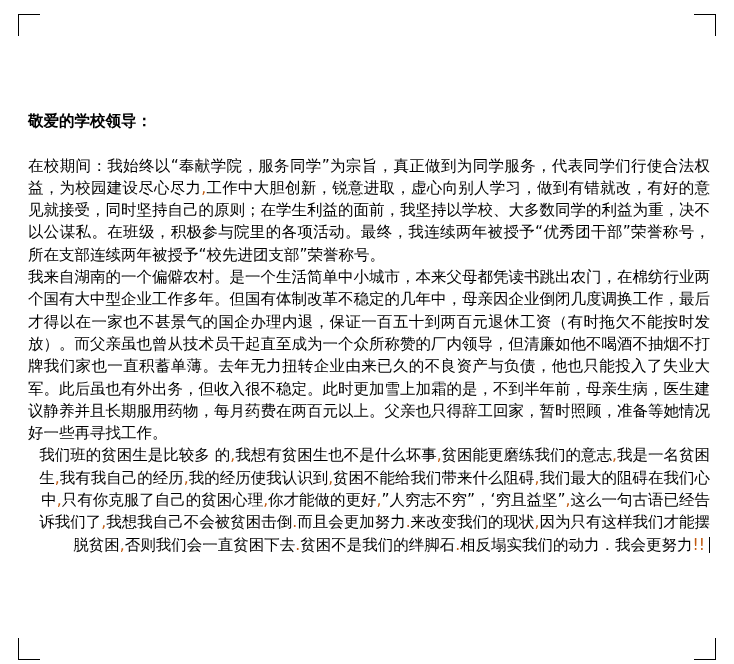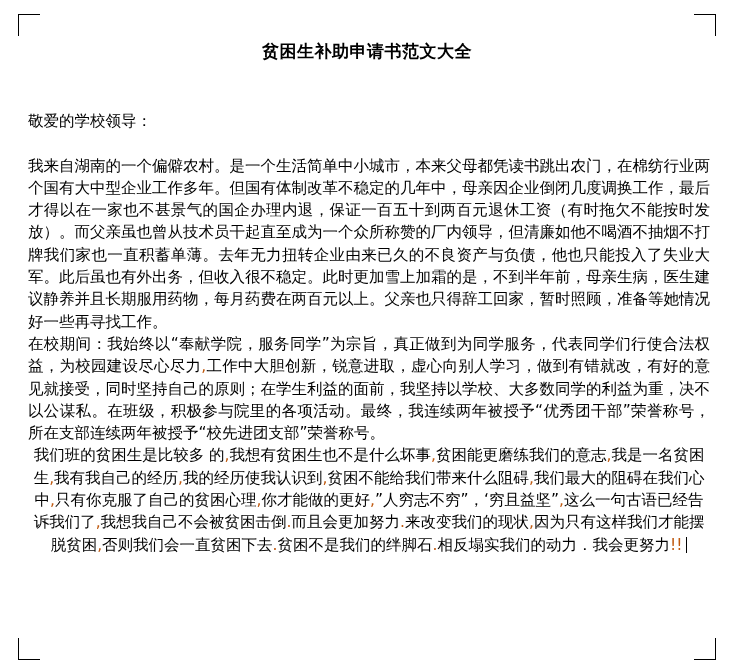--- a/index.html
+++ b/index.html
@@ -70,31 +70,32 @@
     top: 110px;
     width: 682px;
     font-size: 15.5px;
     line-height: 22.3px;
     text-align: justify;
     text-justify: inter-ideograph;
   }
 
   .salutation {
     margin: 0 0 0 0;
+    font-weight: bold;
   }
   .spacer-line {
     height: 22.3px;
   }
   p.para {
     margin: 0;
     text-align: justify;
     text-justify: inter-ideograph;
   }
   p.para.last {
-    text-align: center;
+    text-align: right;
   }
 
   
   .latin {
     font-family: "DejaVu Sans", "Liberation Sans", sans-serif;
     color: #1f2f6b;
     letter-spacing: 0.3px;
   }
   
   .alt-punct {
@@ -114,28 +115,27 @@
 </head>
 <body>
 
 <div class="page">
 
   <span class="crop tl"></span>
   <span class="crop tr"></span>
   <span class="crop bl"></span>
   <span class="crop br"></span>
 
-  <div class="doc-title">贫困生补助申请书范文大全</div>
 
   <div class="content">
 
     <p class="para salutation">敬爱的学校领导：</p>
 
     <div class="spacer-line"></div>
 
     <div id="paragraph-host">
+        <p class="para"><span>在校期间：我始终以“奉献学院，服务同学”为宗旨，真正做到为同学服务，代表同学们行使合法权益，为校园建设尽心尽力</span><span class="alt-punct">,</span><span>工作中大胆创新，锐意进取，虚心向别人学习，做到有错就改，有好的意见就接受，同时坚持自己的原则；在学生利益的面前，我坚持以学校、大多数同学的利益为重，决不以公谋私。在班级，积极参与院里的各项活动。最终，我连续两年被授予“优秀团干部”荣誉称号，所在支部连续两年被授予“校先进团支部”荣誉称号。</span></p>
         <p class="para"><span>我来自湖南的一个偏僻农村。是一个生活简单中小城市，本来父母都凭读书跳出农门，在棉纺行业两个国有大中型企业工作多年。但国有体制改革不稳定的几年中，母亲因企业倒闭几度调换工作，最后才得以在一家也不甚景气的国企办理内退，保证一百五十到两百元退休工资（有时拖欠不能按时发放）。而父亲虽也曾从技术员干起直至成为一个众所称赞的厂内领导，但清廉如他不喝酒不抽烟不打牌我们家也一直积蓄单薄。去年无力扭转企业由来已久的不良资产与负债，他也只能投入了失业大军。此后虽也有外出务，但收入很不稳定。此时更加雪上加霜的是，不到半年前，母亲生病，医生建议静养并且长期服用药物，每月药费在两百元以上。父亲也只得辞工回家，暂时照顾，准备等她情况好一些再寻找工作。</span></p>
-        <p class="para"><span>在校期间：我始终以“奉献学院，服务同学”为宗旨，真正做到为同学服务，代表同学们行使合法权益，为校园建设尽心尽力</span><span class="alt-punct">,</span><span>工作中大胆创新，锐意进取，虚心向别人学习，做到有错就改，有好的意见就接受，同时坚持自己的原则；在学生利益的面前，我坚持以学校、大多数同学的利益为重，决不以公谋私。在班级，积极参与院里的各项活动。最终，我连续两年被授予“优秀团干部”荣誉称号，所在支部连续两年被授予“校先进团支部”荣誉称号。</span></p>
         <p class="para last"><span>我们班的贫困生是比较多 的</span><span class="alt-punct">,</span><span>我想有贫困生也不是什么坏事</span><span class="alt-punct">,</span><span>贫困能更磨练我们的意志</span><span class="alt-punct">,</span><span>我是一名贫困生</span><span class="alt-punct">,</span><span>我有我自己的经历</span><span class="alt-punct">,</span><span>我的经历使我认识到</span><span class="alt-punct">,</span><span>贫困不能给我们带来什么阻碍</span><span class="alt-punct">,</span><span>我们最大的阻碍在我们心中</span><span class="alt-punct">,</span><span>只有你克服了自己的贫困心理</span><span class="alt-punct">,</span><span>你才能做的更好</span><span class="alt-punct">,</span><span>”人穷志不穷”，‘穷且益坚”</span><span class="alt-punct">,</span><span>这么一句古语已经告诉我们了</span><span class="alt-punct">,</span><span>我想我自己不会被贫困击倒</span><span class="alt-punct">.</span><span>而且会更加努力</span><span class="alt-punct">.</span><span>来改变我们的现状</span><span class="alt-punct">,</span><span>因为只有这样我们才能摆脱贫困</span><span class="alt-punct">,</span><span>否则我们会一直贫困下去</span><span class="alt-punct">.</span><span>贫困不是我们的绊脚石</span><span class="alt-punct">.</span><span>相反塌实我们的动力．我会更努力</span><span class="alt-punct">!!</span><span class="caret"></span></p>
       </div>
 
   </div>
 </div>
 
 </body></html>

